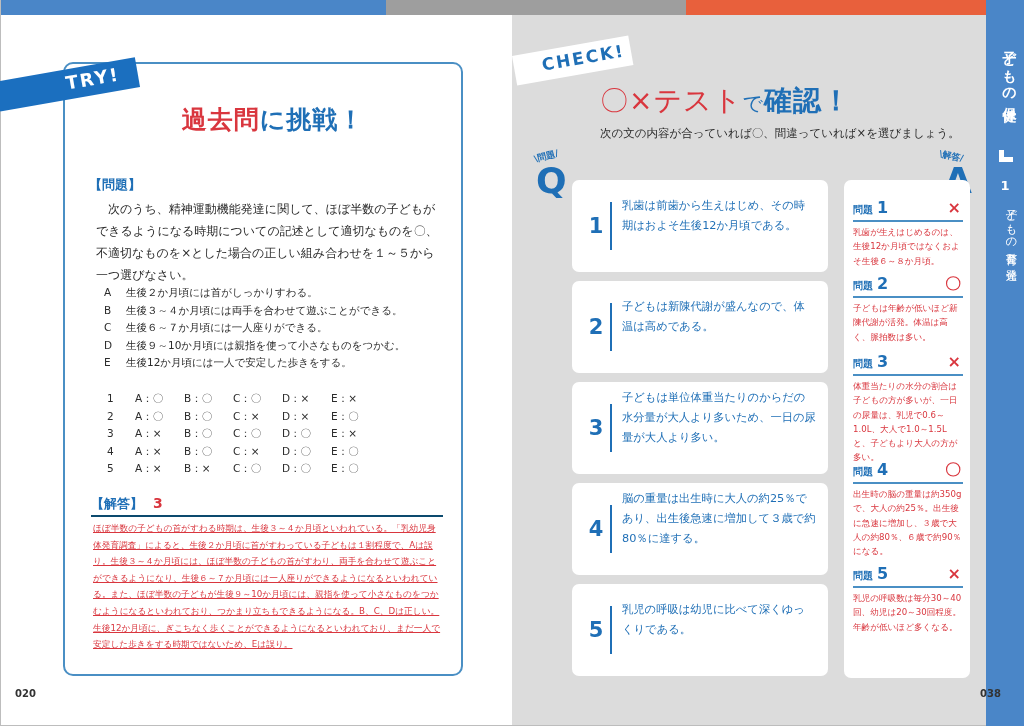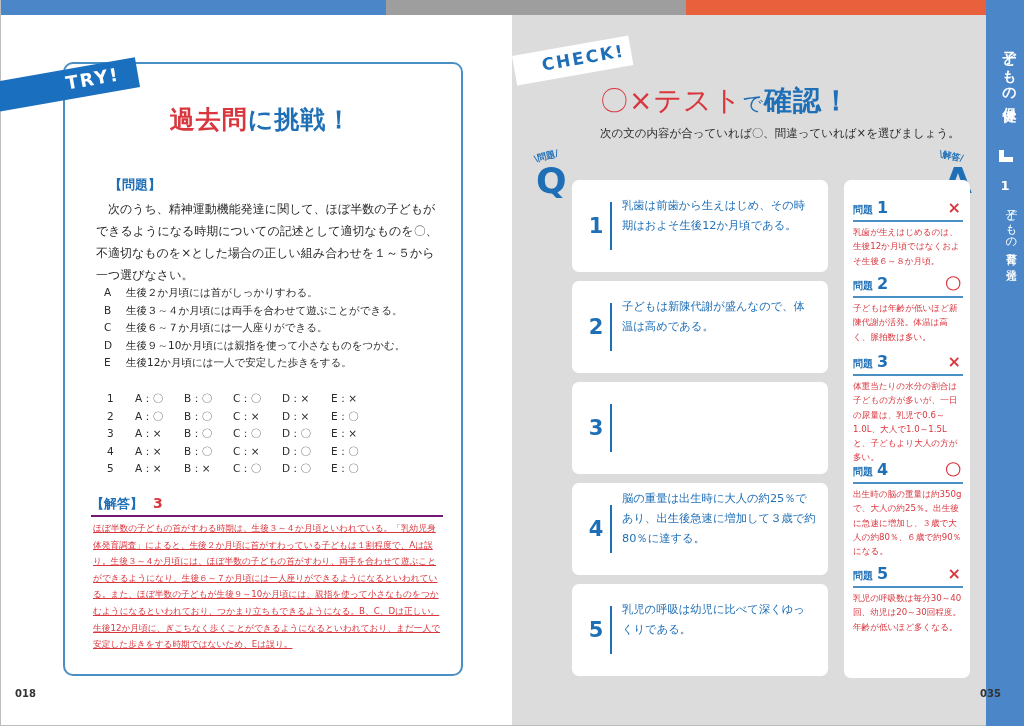--- a/index.html
+++ b/index.html
@@ -10,39 +10,39 @@
 
   
   .left-page { position: absolute; left: 0; top: 0; width: 512px; height: 726px; background: #ffffff; border-left: 1px solid #bdbdbd; border-bottom: 1px solid #bdbdbd; }
   .top-bar-left-blue { position: absolute; left: 0; top: 0; width: 385px; height: 15px; background: #4a86c8; }
   .top-bar-left-gray { position: absolute; left: 385px; top: 0; width: 127px; height: 15px; background: #9e9e9e; }
 
   .try-box { position: absolute; left: 62px; top: 62px; width: 400px; height: 614px; border: 2px solid #4a8fc4; border-radius: 10px; background: #fff; }
   .try-ribbon { position: absolute; left: -6px; top: 82px; width: 142px; height: 30px; background: #1b6fbf; transform: rotate(-10deg); transform-origin: left top; }
   .try-ribbon span { position: absolute; right: 18px; top: 3px; color: #fff; font-family: "DejaVu Sans", sans-serif; font-weight: bold; font-size: 18px; letter-spacing: 2px; }
 
-  .try-title { position: absolute; left: 4px; width: 512px; top: 103px; text-align: center; font-size: 25px; font-weight: bold; letter-spacing: 1px; }
+  .try-title { position: absolute; left: 16px; width: 512px; top: 103px; text-align: center; font-size: 25px; font-weight: bold; letter-spacing: 1px; }
   .try-title .red { color: #d9363e; }
   .try-title .blue { color: #1f6fb6; }
 
-  .sec-label { position: absolute; left: 108px; color: #1f6fb6; font-weight: bold; font-size: 13px; }
+  .sec-label { position: absolute; left: 88px; color: #1f6fb6; font-weight: bold; font-size: 13px; }
   .mondai-label { top: 176px; }
   .question-text { position: absolute; left: 95px; top: 198px; width: 350px; font-size: 12px; line-height: 22px; color: #2b2b2b; text-indent: 1em; }
 
   .options { position: absolute; left: 103px; top: 284px; font-size: 10.5px; color: #2b2b2b; line-height: 17.5px; }
   .options .opt { display: flex; gap: 12px; }
   .options .opt .k { width: 10px; }
 
   .choices { position: absolute; left: 106px; top: 390px; font-size: 10.5px; color: #2b2b2b; line-height: 17.5px; }
   .choices .row { display: flex; }
   .choices .row span { display: inline-block; }
   .choices .row .n { width: 28px; }
   .choices .row .c { width: 49px; }
 
-  .kaito-wrap { position: absolute; left: 90px; top: 493px; width: 352px; border-bottom: 2px solid #701a75; height: 24px; }
+  .kaito-wrap { position: absolute; left: 90px; top: 493px; width: 352px; border-bottom: 2px solid #0c4a6e; height: 24px; }
   .kaito-label { color: #1f6fb6; font-weight: bold; font-size: 13px; }
   .kaito-ans { color: #d9363e; font-weight: bold; font-size: 14px; margin-left: 10px; }
   .explain { position: absolute; left: 92px; top: 520px; width: 350px; font-size: 8.7px; line-height: 16.6px; color: #d9363e; text-decoration: underline; }
 
   .page-num-left { position: absolute; left: 14px; top: 688px; font-size: 10px; color: #333; font-weight: bold; }
 
   
   .right-page { position: absolute; left: 512px; top: 0; width: 512px; height: 726px; background: #dcdcdc; border-bottom: 1px solid #bdbdbd; }
   .top-bar-right-gray { position: absolute; left: 0; top: 0; width: 174px; height: 15px; background: #9e9e9e; }
   .top-bar-right-orange { position: absolute; left: 174px; top: 0; width: 302px; height: 15px; background: #e8603c; }
@@ -173,21 +173,21 @@
           <span class="c">D：〇</span>
           <span class="c">E：〇</span>
       </div>
     </div>
 
     <div class="kaito-wrap">
       <span class="kaito-label">【解答】</span><span class="kaito-ans">3</span>
     </div>
     <div class="explain">ほぼ半数の子どもの首がすわる時期は、生後３～４か月頃といわれている。「乳幼児身体発育調査」によると、生後２か月頃に首がすわっている子どもは１割程度で、Aは誤り。生後３～４か月頃には、ほぼ半数の子どもの首がすわり、両手を合わせて遊ぶことができるようになり、生後６～７か月頃には一人座りができるようになるといわれている。また、ほぼ半数の子どもが生後９～10か月頃には、親指を使って小さなものをつかむようになるといわれており、つかまり立ちもできるようになる。B、C、Dは正しい。生後12か月頃に、ぎこちなく歩くことができるようになるといわれており、まだ一人で安定した歩きをする時期ではないため、Eは誤り。</div>
 
-    <div class="page-num-left">018</div>
+    <div class="page-num-left">020</div>
   </div>
 
   <div class="right-page">
     <div class="top-bar-right-gray"></div>
     <div class="top-bar-right-orange"></div>
 
     <div class="check-ribbon">
       <span>CHECK!</span>
     </div>
 
@@ -211,20 +211,21 @@
       <div class="qt">乳歯は前歯から生えはじめ、その時期はおよそ生後12か月頃である。</div>
     </div>
     <div class="q-card" style="top:281px">
       <div class="qn">2</div>
         <div class="bar"></div>
       <div class="qt">子どもは新陳代謝が盛んなので、体温は高めである。</div>
     </div>
     <div class="q-card" style="top:382px">
       <div class="qn">3</div>
         <div class="bar"></div>
+      <div class="qt">子どもは単位体重当たりのからだの水分量が大人より多いため、一日の尿量が大人より多い。</div>
     </div>
     <div class="q-card" style="top:483px">
       <div class="qn">4</div>
         <div class="bar"></div>
       <div class="qt">脳の重量は出生時に大人の約25％であり、出生後急速に増加して３歳で約80％に達する。</div>
     </div>
     <div class="q-card" style="top:584px">
       <div class="qn">5</div>
         <div class="bar"></div>
       <div class="qt">乳児の呼吸は幼児に比べて深くゆっくりである。</div>
@@ -273,15 +274,15 @@
       </div>
     </div>
 
     <div class="side-tab">
       <div class="vt vt1">子どもの保健</div>
       <div class="corner"></div>
       <div class="num">1</div>
       <div class="vt vt2">子どもの発育と発達</div>
     </div>
 
-    <div class="page-num-right">035</div>
+    <div class="page-num-right">038</div>
   </div>
 </div>
 
 </body></html>

